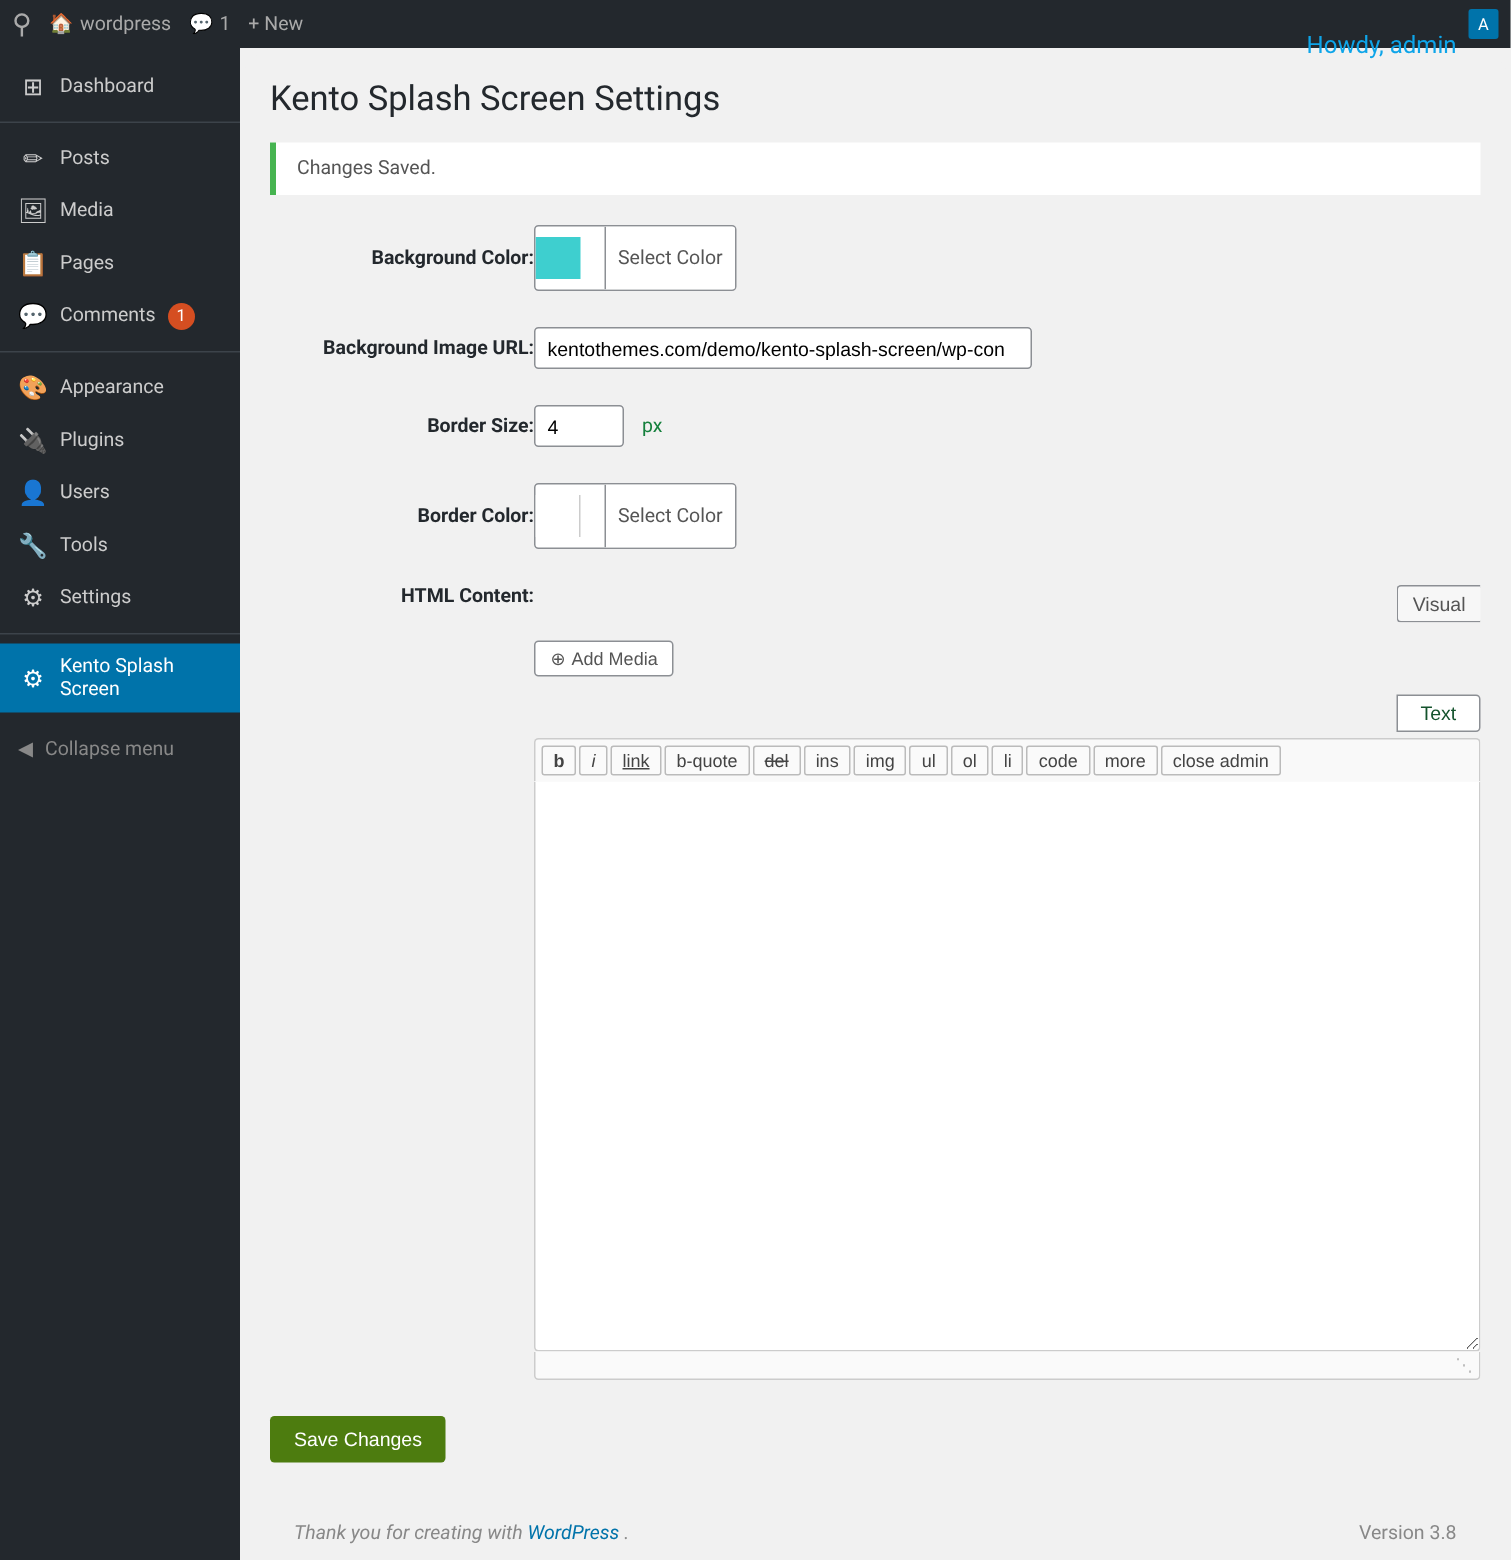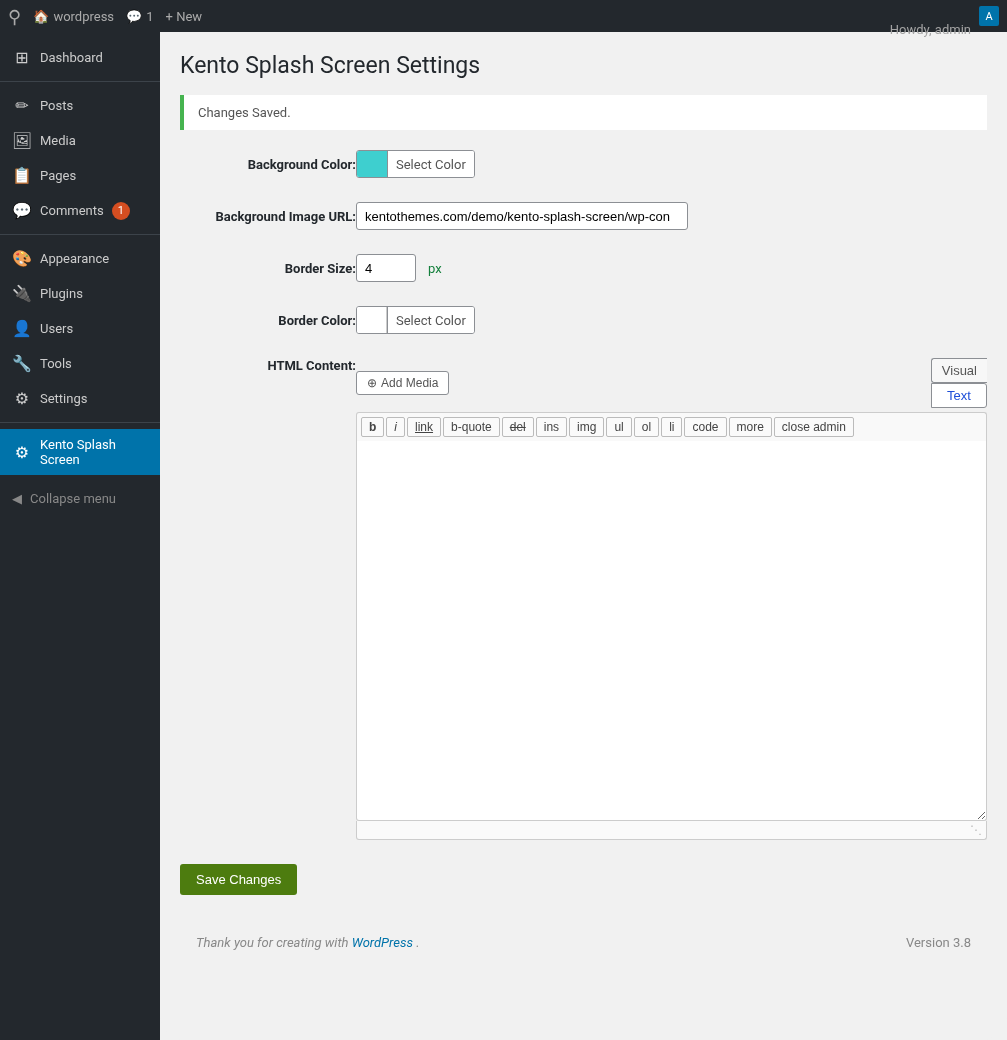--- a/index.html
+++ b/index.html
@@ -16,21 +16,21 @@
       gap: 12px;
       position: fixed;
       top: 0; left: 0; right: 0;
       z-index: 100;
     }
     .admin-bar-item {
       display: flex; align-items: center; gap: 4px; color: #aaa; font-size: 13px; cursor: pointer;
     }
     .admin-bar-logo { color: #aaa; font-size: 18px; }
     .admin-bar-right { margin-left: auto; display: flex; align-items: center; gap: 8px; color: #aaa; }
-    .admin-bar-howdy { color: #a3a3a3; font-size: 13px; margin-top: 27px; }
+    .admin-bar-howdy { color: #0ea5e9; font-size: 16px; margin-top: 27px; }
     .admin-bar-avatar {
       width: 20px; height: 20px; background: #0073aa; border-radius: 2px;
       display: flex; align-items: center; justify-content: center; color: #fff; font-size: 11px;
     }
 
     
     .layout { display: flex; margin-top: 32px; min-height: calc(1040px - 32px); }
 
     
     .sidebar {
@@ -101,23 +101,23 @@
       font-weight: 700;
       color: #23282d;
       font-size: 13px;
       flex-shrink: 0;
       text-align: right;
     }
     .form-control { display: flex; align-items: center; gap: 8px; }
 
     
     .color-swatch-btn {
-      display: flex; align-items: center; gap: 0;
+      display: flex; align-items: center; gap: 16px;
       border: 1px solid #8c8f94; background: #fff; cursor: pointer;
-      border-radius: 3px; overflow: hidden; height: 28px;
+      border-radius: 3px; overflow: hidden; height: 44px;
     }
     .color-swatch {
       width: 30px; height: 28px;
       display: block; flex-shrink: 0;
     }
     .color-select-text {
       padding: 0 8px; font-size: 13px; color: #555;
       border-left: 1px solid #8c8f94; height: 100%;
       display: flex; align-items: center; background: #fff;
     }
@@ -151,21 +151,21 @@
       border-radius: 3px; color: #555;
     }
     .visual-text-tabs { display: flex; gap: 0; flex-direction: column; }
     .vt-tab {
       border: 1px solid #8c8f94; background: #f7f7f7;
       padding: 4px 10px; font-size: 13px; cursor: pointer;
       color: #555;
     }
     .vt-tab:first-child { border-right: none; border-radius: 3px 0 0 3px; }
     .vt-tab:last-child { border-radius: 0 3px 3px 0; }
-    .vt-tab.active { background: #fff; color: #1d4ed8; }
+    .vt-tab.active { background: #fff; color: #14532d; margin-top: 48px; }
 
     .editor-format-bar {
       display: flex; flex-wrap: wrap; gap: 2px;
       border: 1px solid #ccc; border-bottom: none;
       background: #f9f9f9; padding: 4px;
       border-radius: 3px 3px 0 0;
     }
     .fmt-btn {
       border: 1px solid #bbb; background: #fafafa;
       padding: 2px 7px; font-size: 12px; cursor: pointer;

